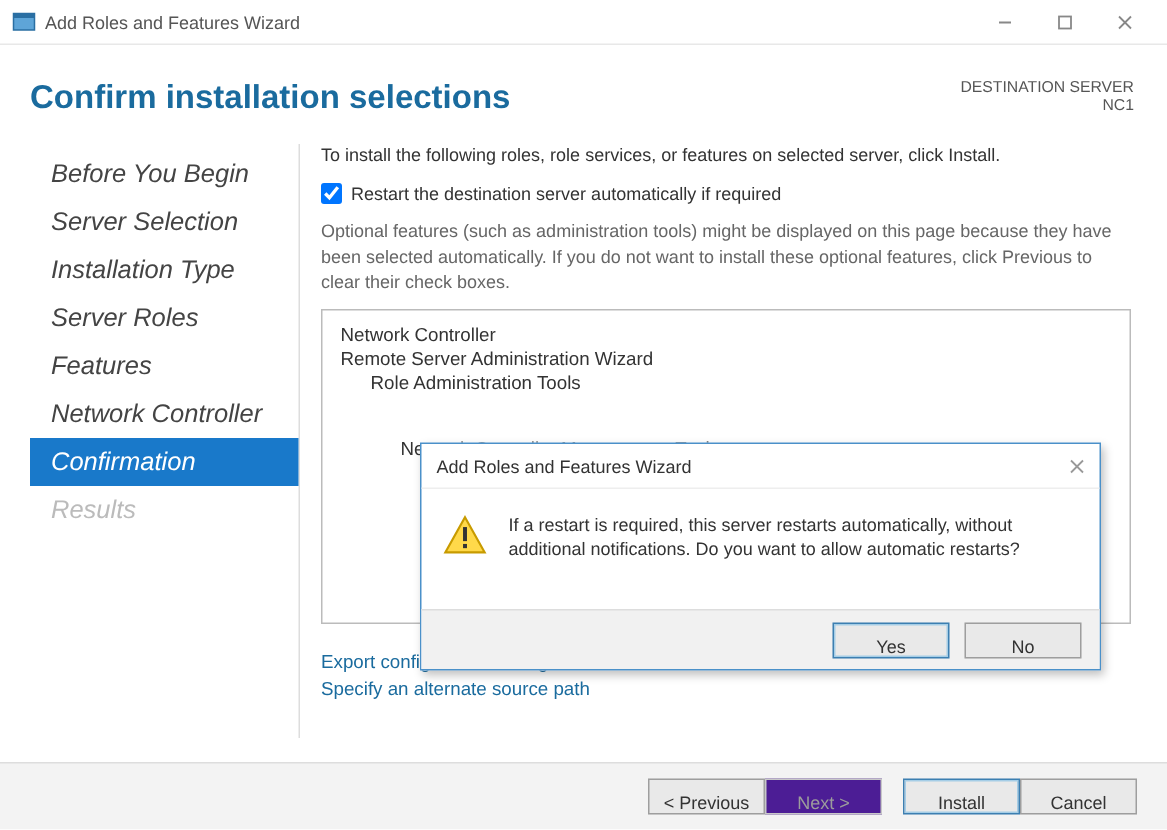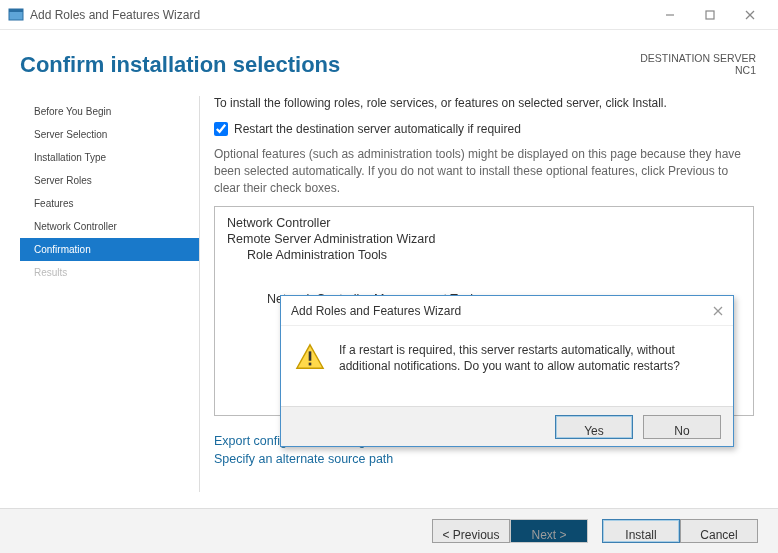--- a/index.html
+++ b/index.html
@@ -72,23 +72,24 @@
   }
   
   .sidebar {
     width: 180px;
     flex-shrink: 0;
     border-right: 1px solid #ddd;
     padding-top: 4px;
   }
   .side-item {
     padding: 6px 8px 6px 14px;
-    font-size: 10px;
+    font-size: 17px;
     color: #444;
     cursor: default;
+    font-style: italic;
   }
   .side-item.sel {
     background: #1979ca;
     color: #fff;
   }
   .side-item.dis {
     color: #bbb;
   }
   
   .main {
@@ -142,21 +143,21 @@
     min-width: 78px;
     height: 24px;
     border: 1px solid #9e9e9e;
     background: #e9e9e9;
     font-size: 12px;
     display: flex;
     align-items: flex-end;
     justify-content: center;
     color: #333;
   }
-  .btn.dis { color: #9c9c9c; border-color:#c8c8c8; background:#0c4a6e;}
+  .btn.dis { color: #9c9c9c; border-color:#c8c8c8; background:#4c1d95;}
   .btn.def { border: 1px solid #3c7fb1; box-shadow: 0 0 0 1px #a5cde6 inset; }
 
   
   .dialog {
     position: absolute;
     left: 280px;
     top: 295px;
     width: 454px;
     height: 152px;
     background: #fff;

